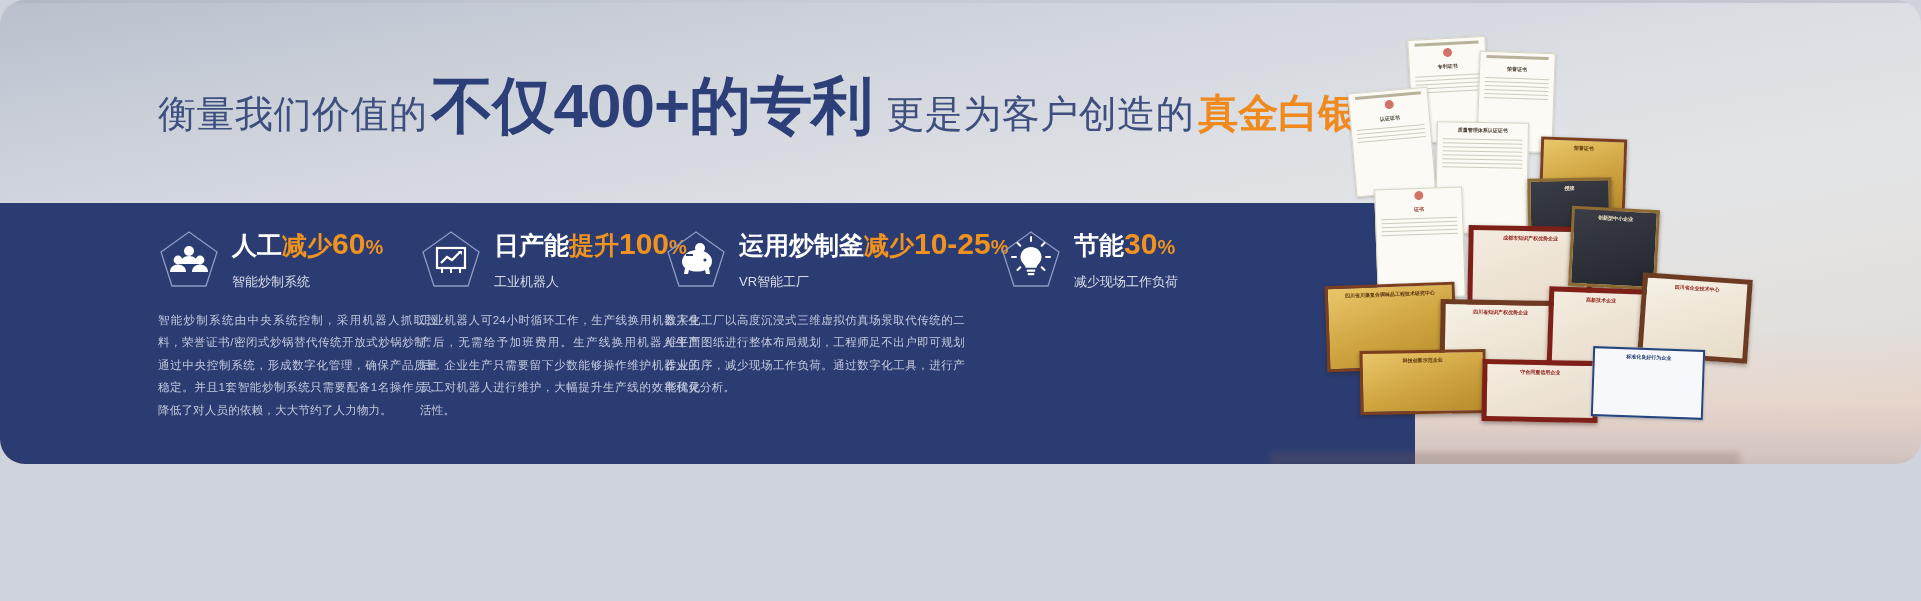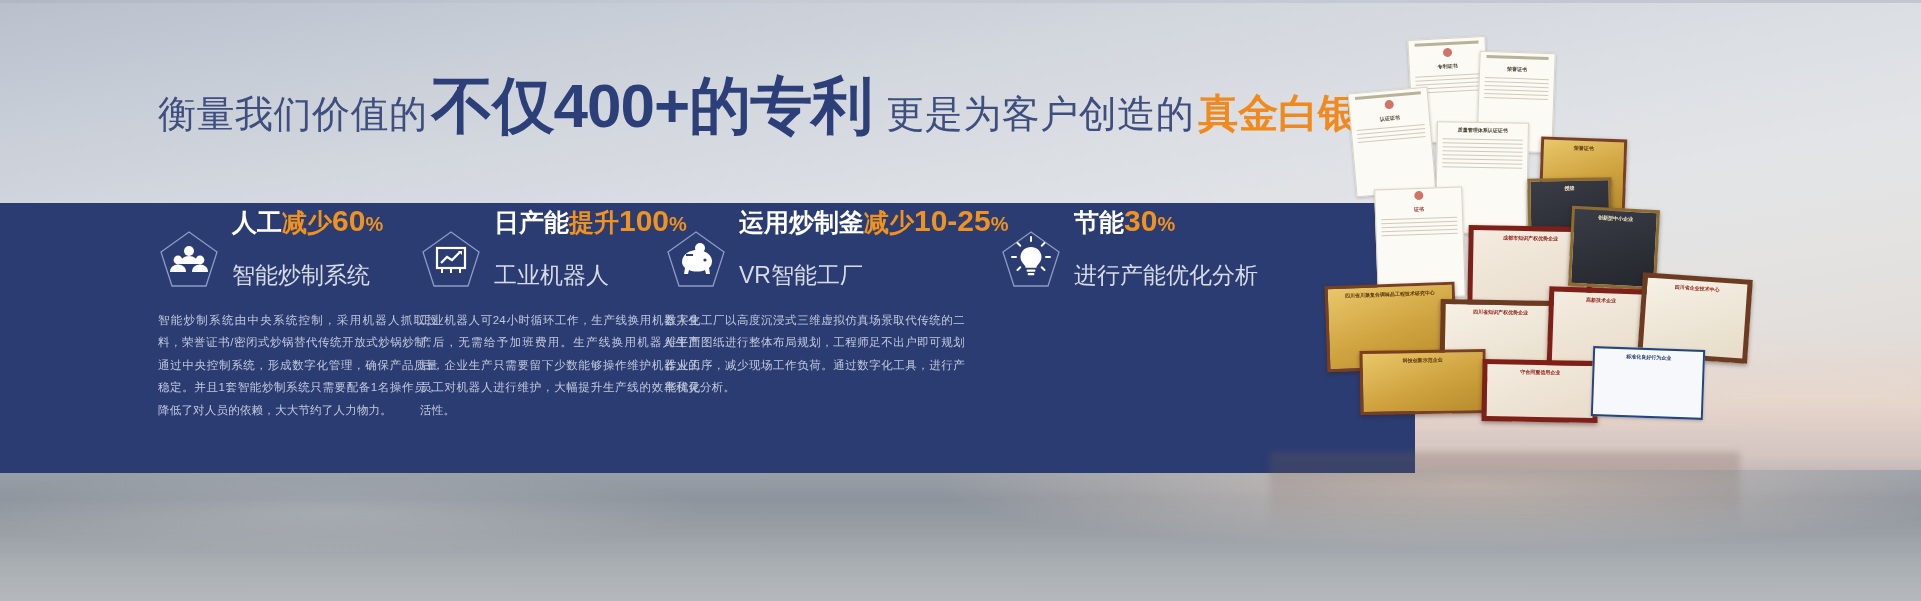--- a/index.html
+++ b/index.html
@@ -1,21 +1,21 @@
 <!DOCTYPE html>
 <html><head>
 <meta charset="utf-8">
 <style>
   html,body{margin:0;padding:0;}
   body{
     width:1921px;height:601px;overflow:hidden;
     font-family:"Liberation Sans","DejaVu Sans",sans-serif;
     background:#cfd3dc;
   }
-  #stage{position:relative;width:1921px;height:601px;overflow:hidden;}
+  #stage{position:relative;width:1921px;height:464px;overflow:hidden;border-radius:25px;}
 
   
   .bg-sky{
     position:absolute;left:0;top:0;width:1921px;height:430px;
     background:linear-gradient(170deg,#b9c0cc 0%,#c6ccd6 14%,#d3d7de 30%,#dcdfe4 46%,#e2e4e7 60%,#e4e3e2 74%,#e2dedb 86%,#ded8d4 100%);
   }
   .bg-haze{
     position:absolute;left:0;top:330px;width:1921px;height:160px;
     background:linear-gradient(180deg,rgba(226,220,216,0) 0%,rgba(233,214,202,.75) 42%,rgba(214,196,190,.9) 78%,rgba(176,168,170,.95) 100%);
   }
@@ -60,21 +60,21 @@
   .f-head{display:flex;align-items:flex-end;margin-top:16px;height:72px;}
   .pent{
     width:62px;height:62px;flex:0 0 62px;margin-right:12px;position:relative;
   }
   .pent svg{display:block;}
   .f-titles{padding-top:4px;}
   .f-title{font-size:25px;color:#ffffff;font-weight:bold;white-space:nowrap;line-height:1.12;}
   .f-title .hi{color:#f0921f;}
   .f-title .num{color:#f0921f;font-size:30px;font-weight:bold;}
   .f-title .pct{color:#f0921f;font-size:20px;font-weight:bold;}
-  .f-sub{font-size:23px;color:#d8dbe6;font-weight:400;margin-top:22px;white-space:nowrap;}
+  .f-sub{font-size:13px;color:#d8dbe6;font-weight:400;margin-top:12px;white-space:nowrap;}
   .f-body{
     margin-top:18px;font-size:11.5px;line-height:1.95;color:#c3c9dc;
     text-align:justify;letter-spacing:.2px;
   }
 
   
   .certs{position:absolute;left:1240px;top:30px;width:520px;height:420px;}
   .cert{position:absolute;box-sizing:border-box;overflow:hidden;}
   .cert .ct{font-size:5px;line-height:1.5;text-align:center;display:block;padding-top:4px;}
 
@@ -211,21 +211,21 @@
               <line x1="50" y1="28" x2="46" y2="28"></line>
               <line x1="17.5" y1="41" x2="20.3" y2="38.2"></line>
               <line x1="44.5" y1="41" x2="41.7" y2="38.2"></line>
             </g>
           </svg>
         </div>
         <div class="f-titles">
           <div class="f-title">
             <span>节能</span><span class="hi"></span><span class="num">30</span><span class="pct">%</span>
           </div>
-          <div class="f-sub">进行产能优化分析</div>
+          <div class="f-sub">减少现场工作负荷</div>
         </div>
       </div>
     </div>
 
   </div>
   </div>
 
   <div class="certs">
 
     <div class="cert c-paper" style="left:170px;top:8px;width:78px;height:104px;transform:rotate(-3deg);">

